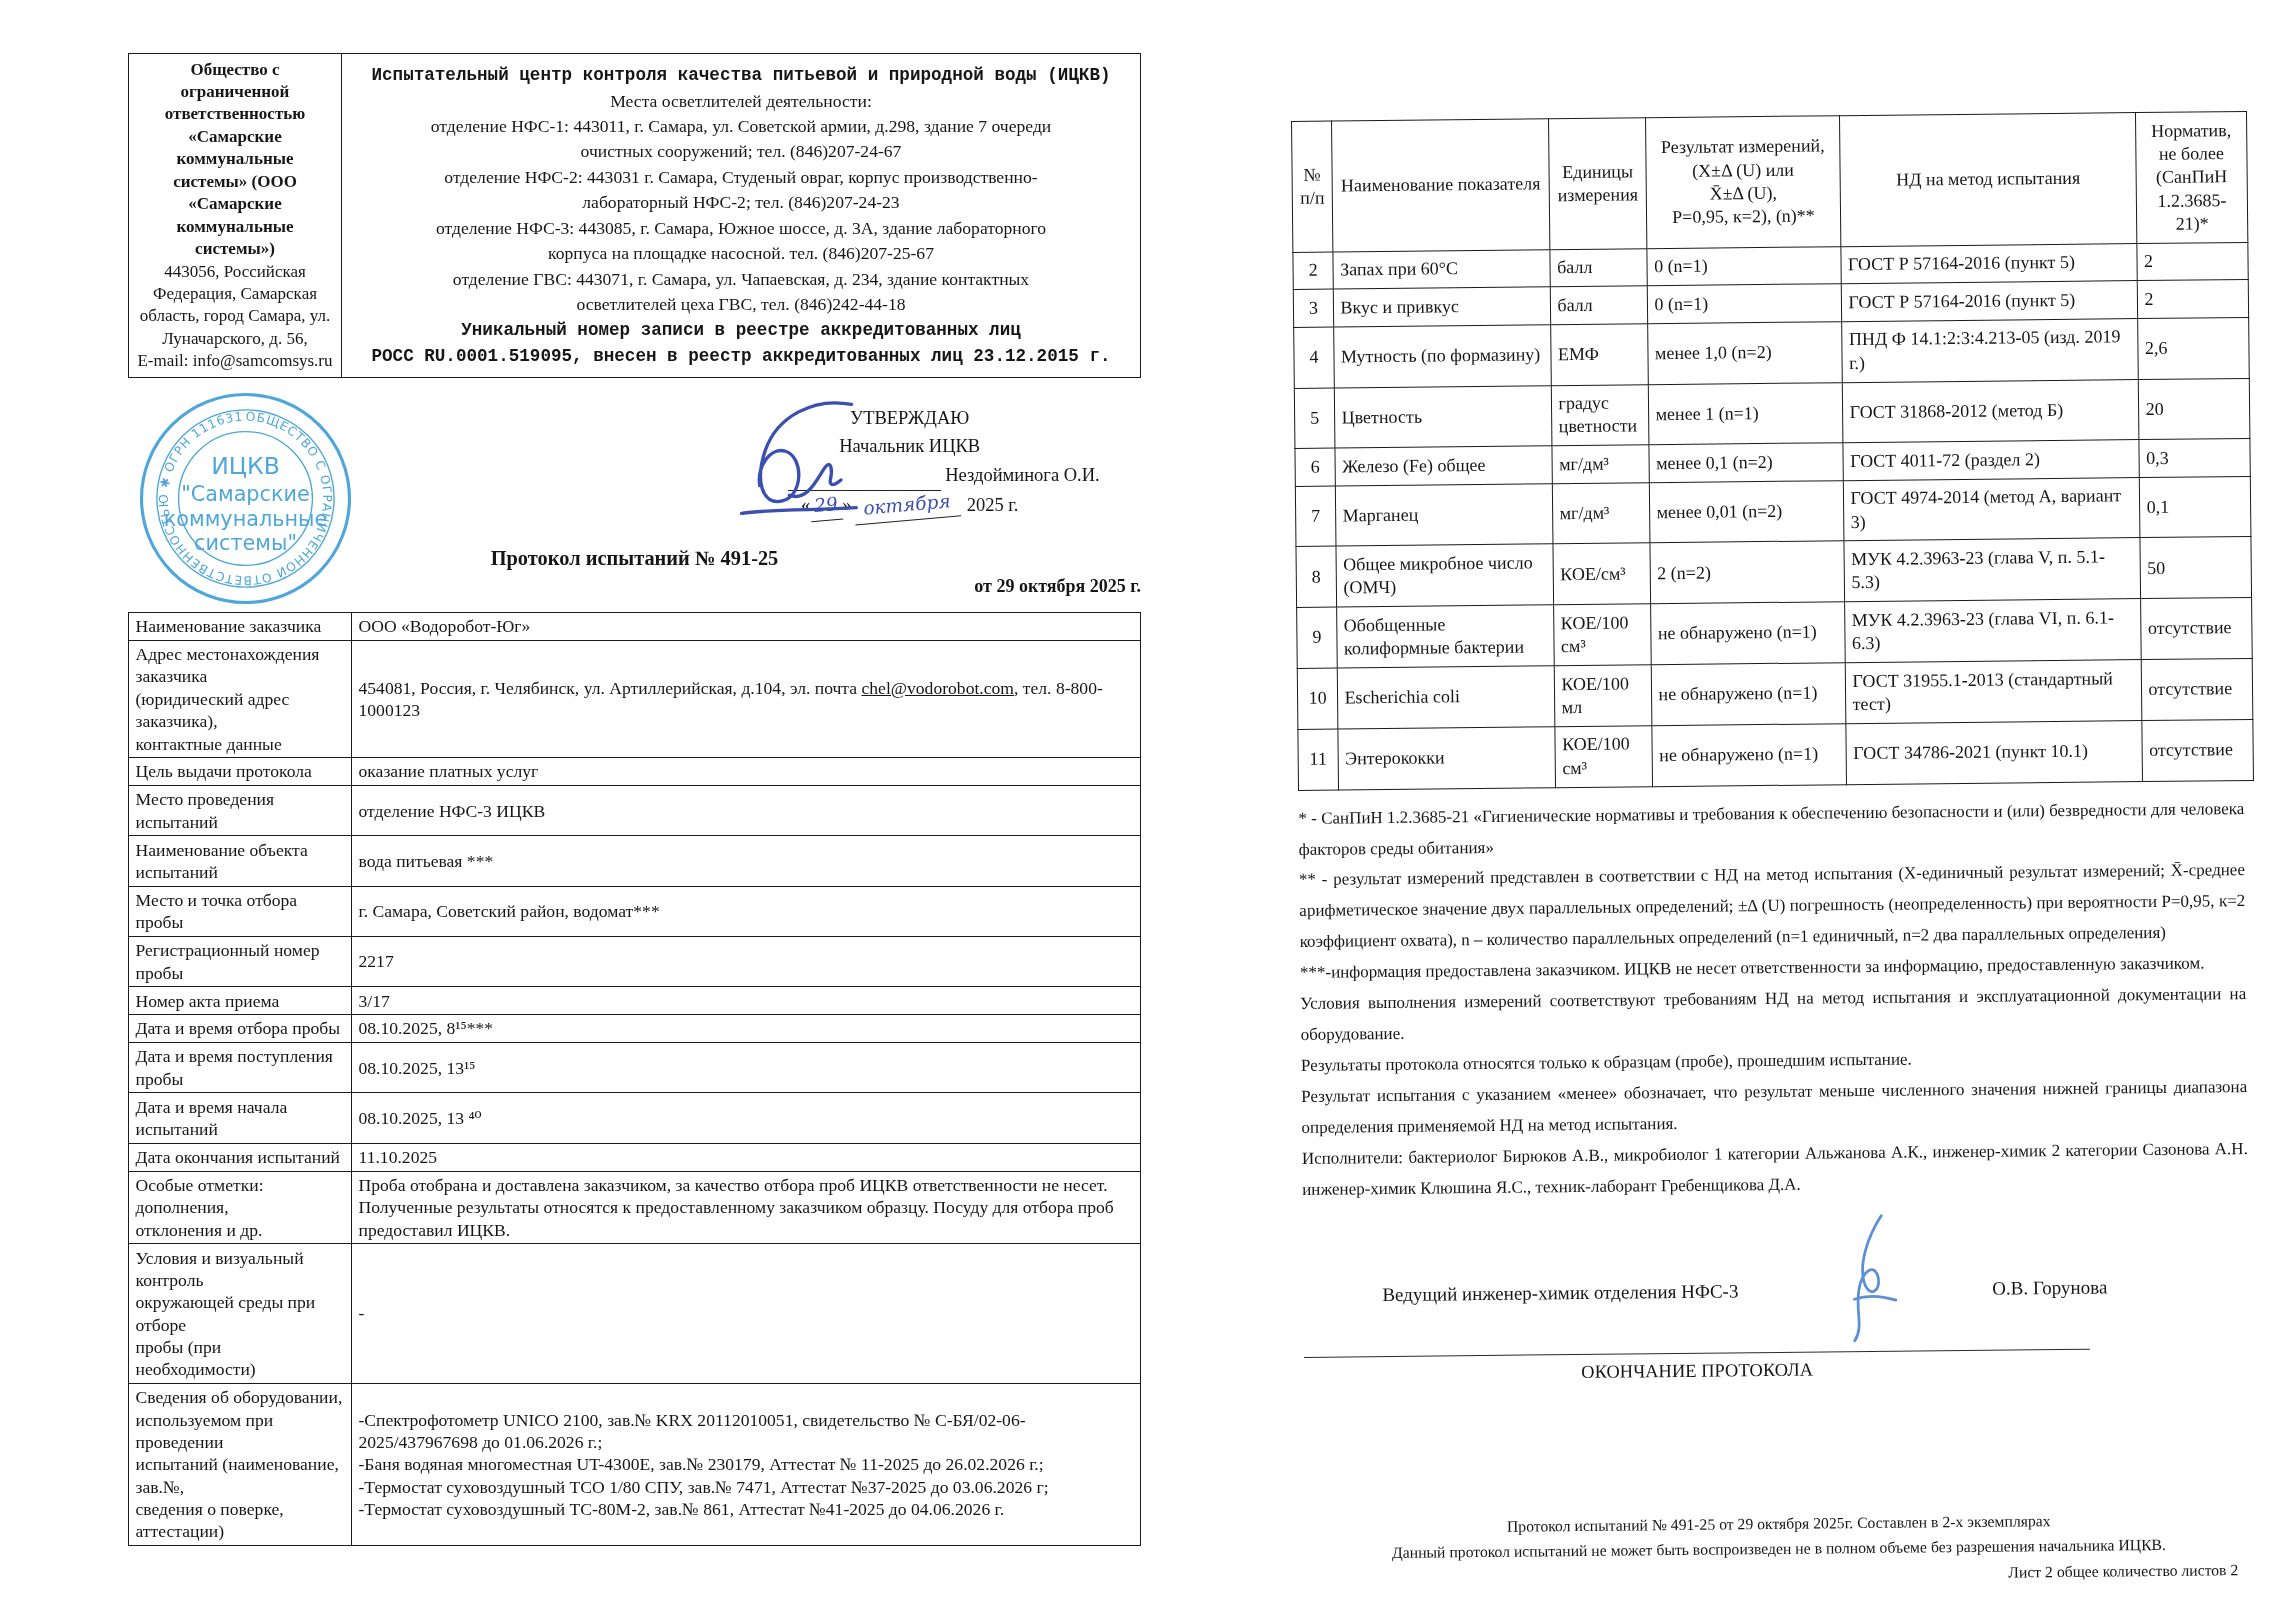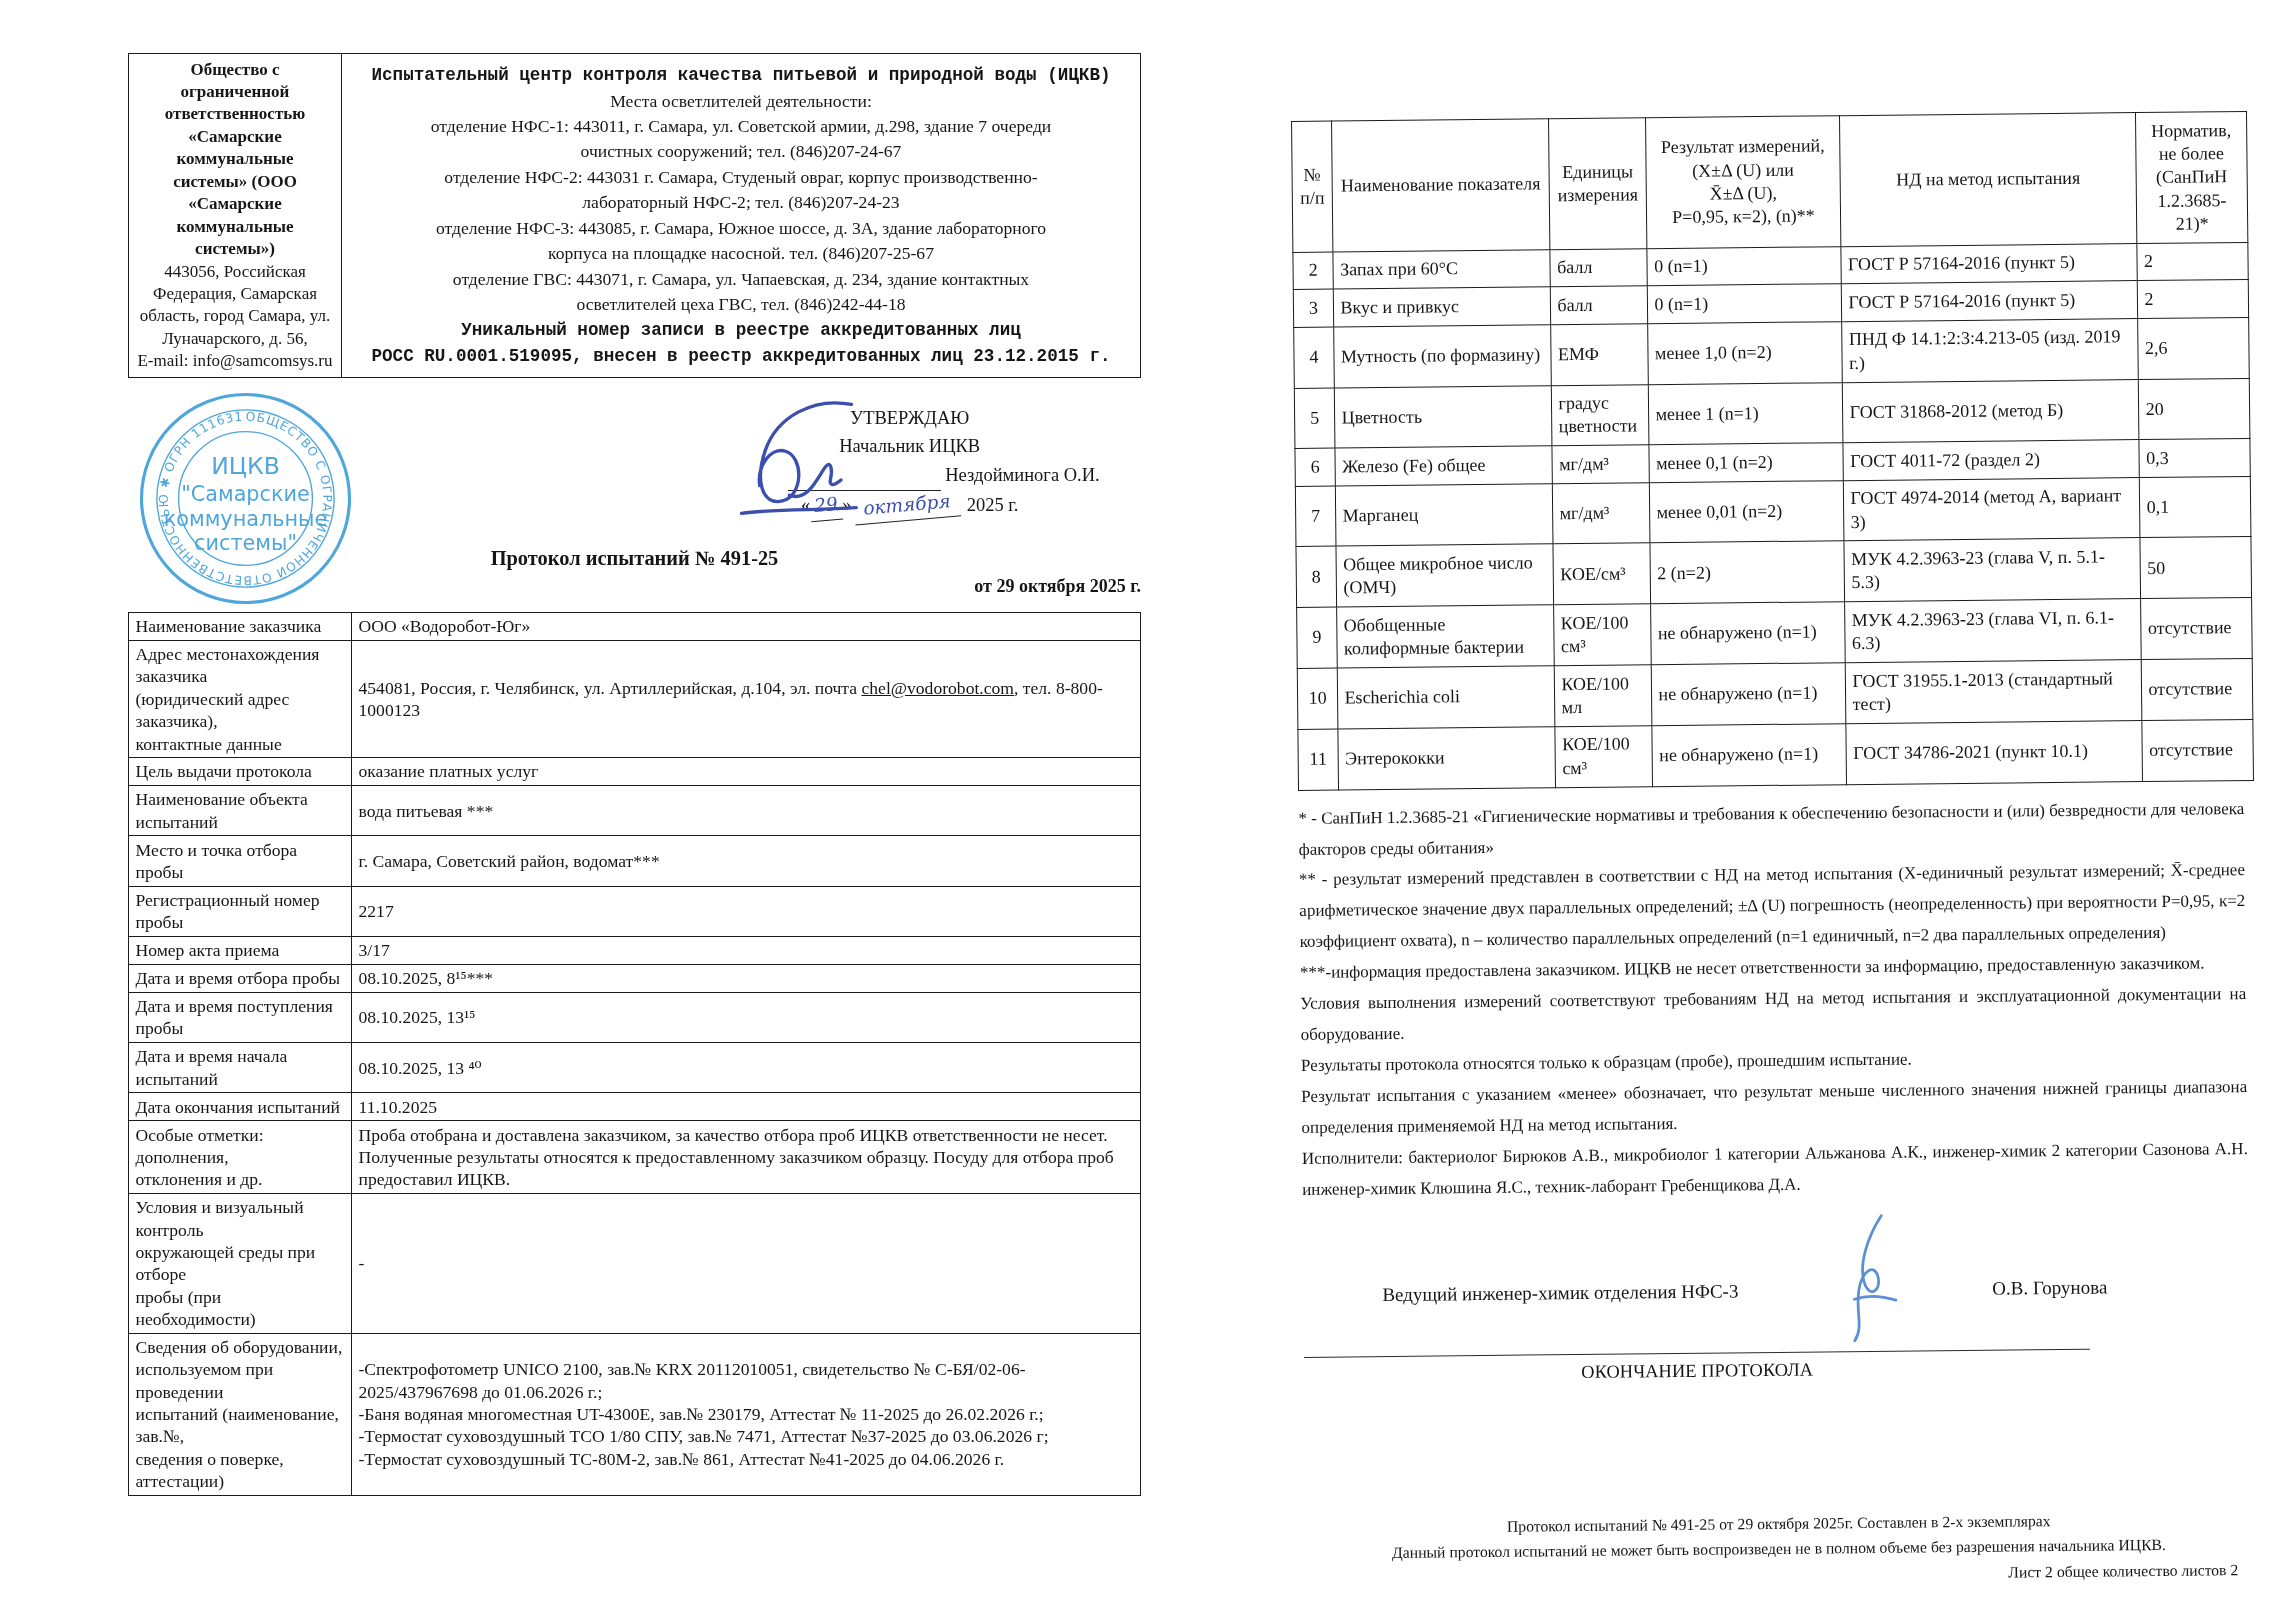--- a/index.html
+++ b/index.html
@@ -176,20 +176,24 @@
 (юридический адрес заказчика),
 контактные данные</th>
               <td class="pre"><span></span><span>454081, Россия, г. Челябинск, ул. Артиллерийская, д.104, эл. почта </span><span class="u">chel@vodorobot.com</span><span>, тел. 8-800-1000123</span></td>
             </tr>
 
             <tr>
               <th class="pre">Цель выдачи протокола</th>
               <td class="pre"><span>оказание платных услуг</span><span></span><span class="u"></span><span></span></td>
             </tr>
 
+            <tr>
+              <th class="pre">Место проведения испытаний</th>
+              <td class="pre"><span>отделение НФС-3 ИЦКВ</span><span></span><span class="u"></span><span></span></td>
+            </tr>
 
             <tr>
               <th class="pre">Наименование объекта испытаний</th>
               <td class="pre"><span>вода питьевая ***</span><span></span><span class="u"></span><span></span></td>
             </tr>
 
             <tr>
               <th class="pre">Место и точка отбора пробы</th>
               <td class="pre"><span>г. Самара, Советский район, водомат***</span><span></span><span class="u"></span><span></span></td>
             </tr>

